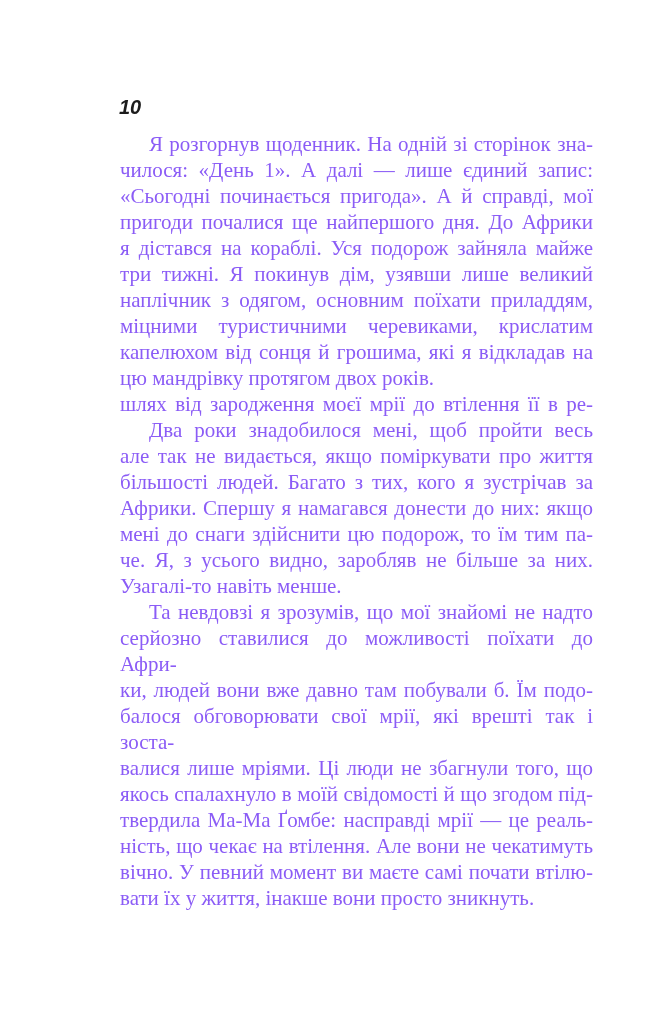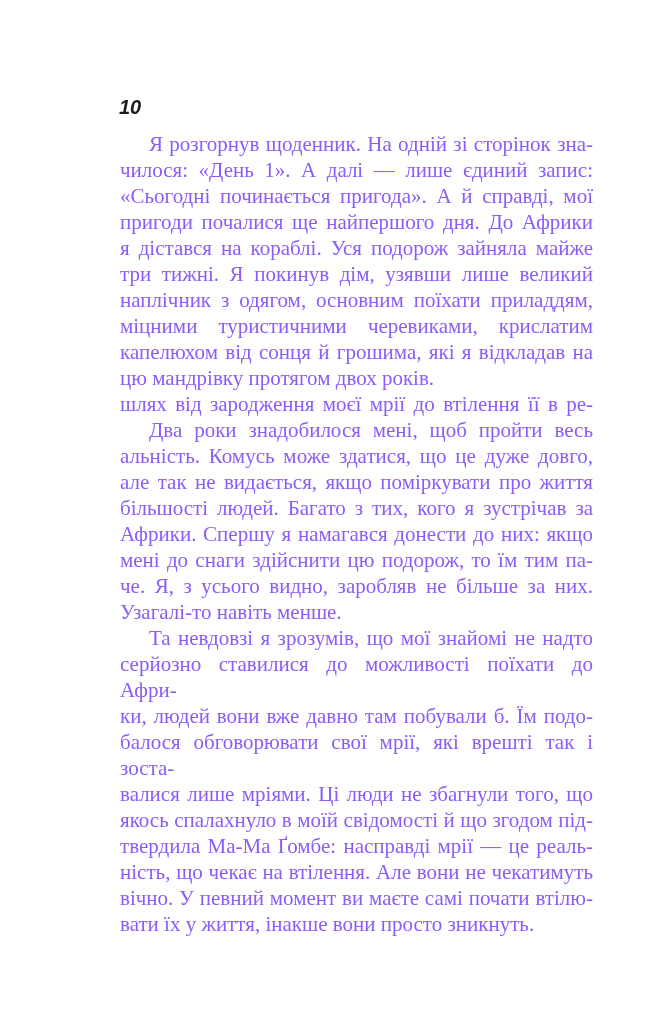--- a/index.html
+++ b/index.html
@@ -68,21 +68,20 @@
         <div class="line just">я дістався на кораблі. Уся подорож зайняла майже</div>
         <div class="line just">три тижні. Я покинув дім, узявши лише великий</div>
         <div class="line just">наплічник з одягом, основним поїхати приладдям,</div>
         <div class="line just">міцними туристичними черевиками, крислатим</div>
         <div class="line just">капелюхом від сонця й грошима, які я відкладав на</div>
         <div class="line">цю мандрівку протягом двох років.</div>
       </div>
       <div class="paragraph">
         <div class="line just">шлях від зародження моєї мрії до втілення її в ре-</div>
         <div class="line first just">Два роки знадобилося мені, щоб пройти весь</div>
-        <div class="line just">альність. Комусь може здатися, що це дуже довго,</div>
         <div class="line just">але так не видається, якщо поміркувати про життя</div>
         <div class="line just">більшості людей. Багато з тих, кого я зустрічав за</div>
         <div class="line just">Африки. Спершу я намагався донести до них: якщо</div>
         <div class="line just">мені до снаги здійснити цю подорож, то їм тим па-</div>
         <div class="line just">че. Я, з усього видно, заробляв не більше за них.</div>
         <div class="line">Узагалі-то навіть менше.</div>
       </div>
       <div class="paragraph">
         <div class="line first just">Та невдовзі я зрозумів, що мої знайомі не надто</div>
         <div class="line just">серйозно ставилися до можливості поїхати до Афри-</div>

